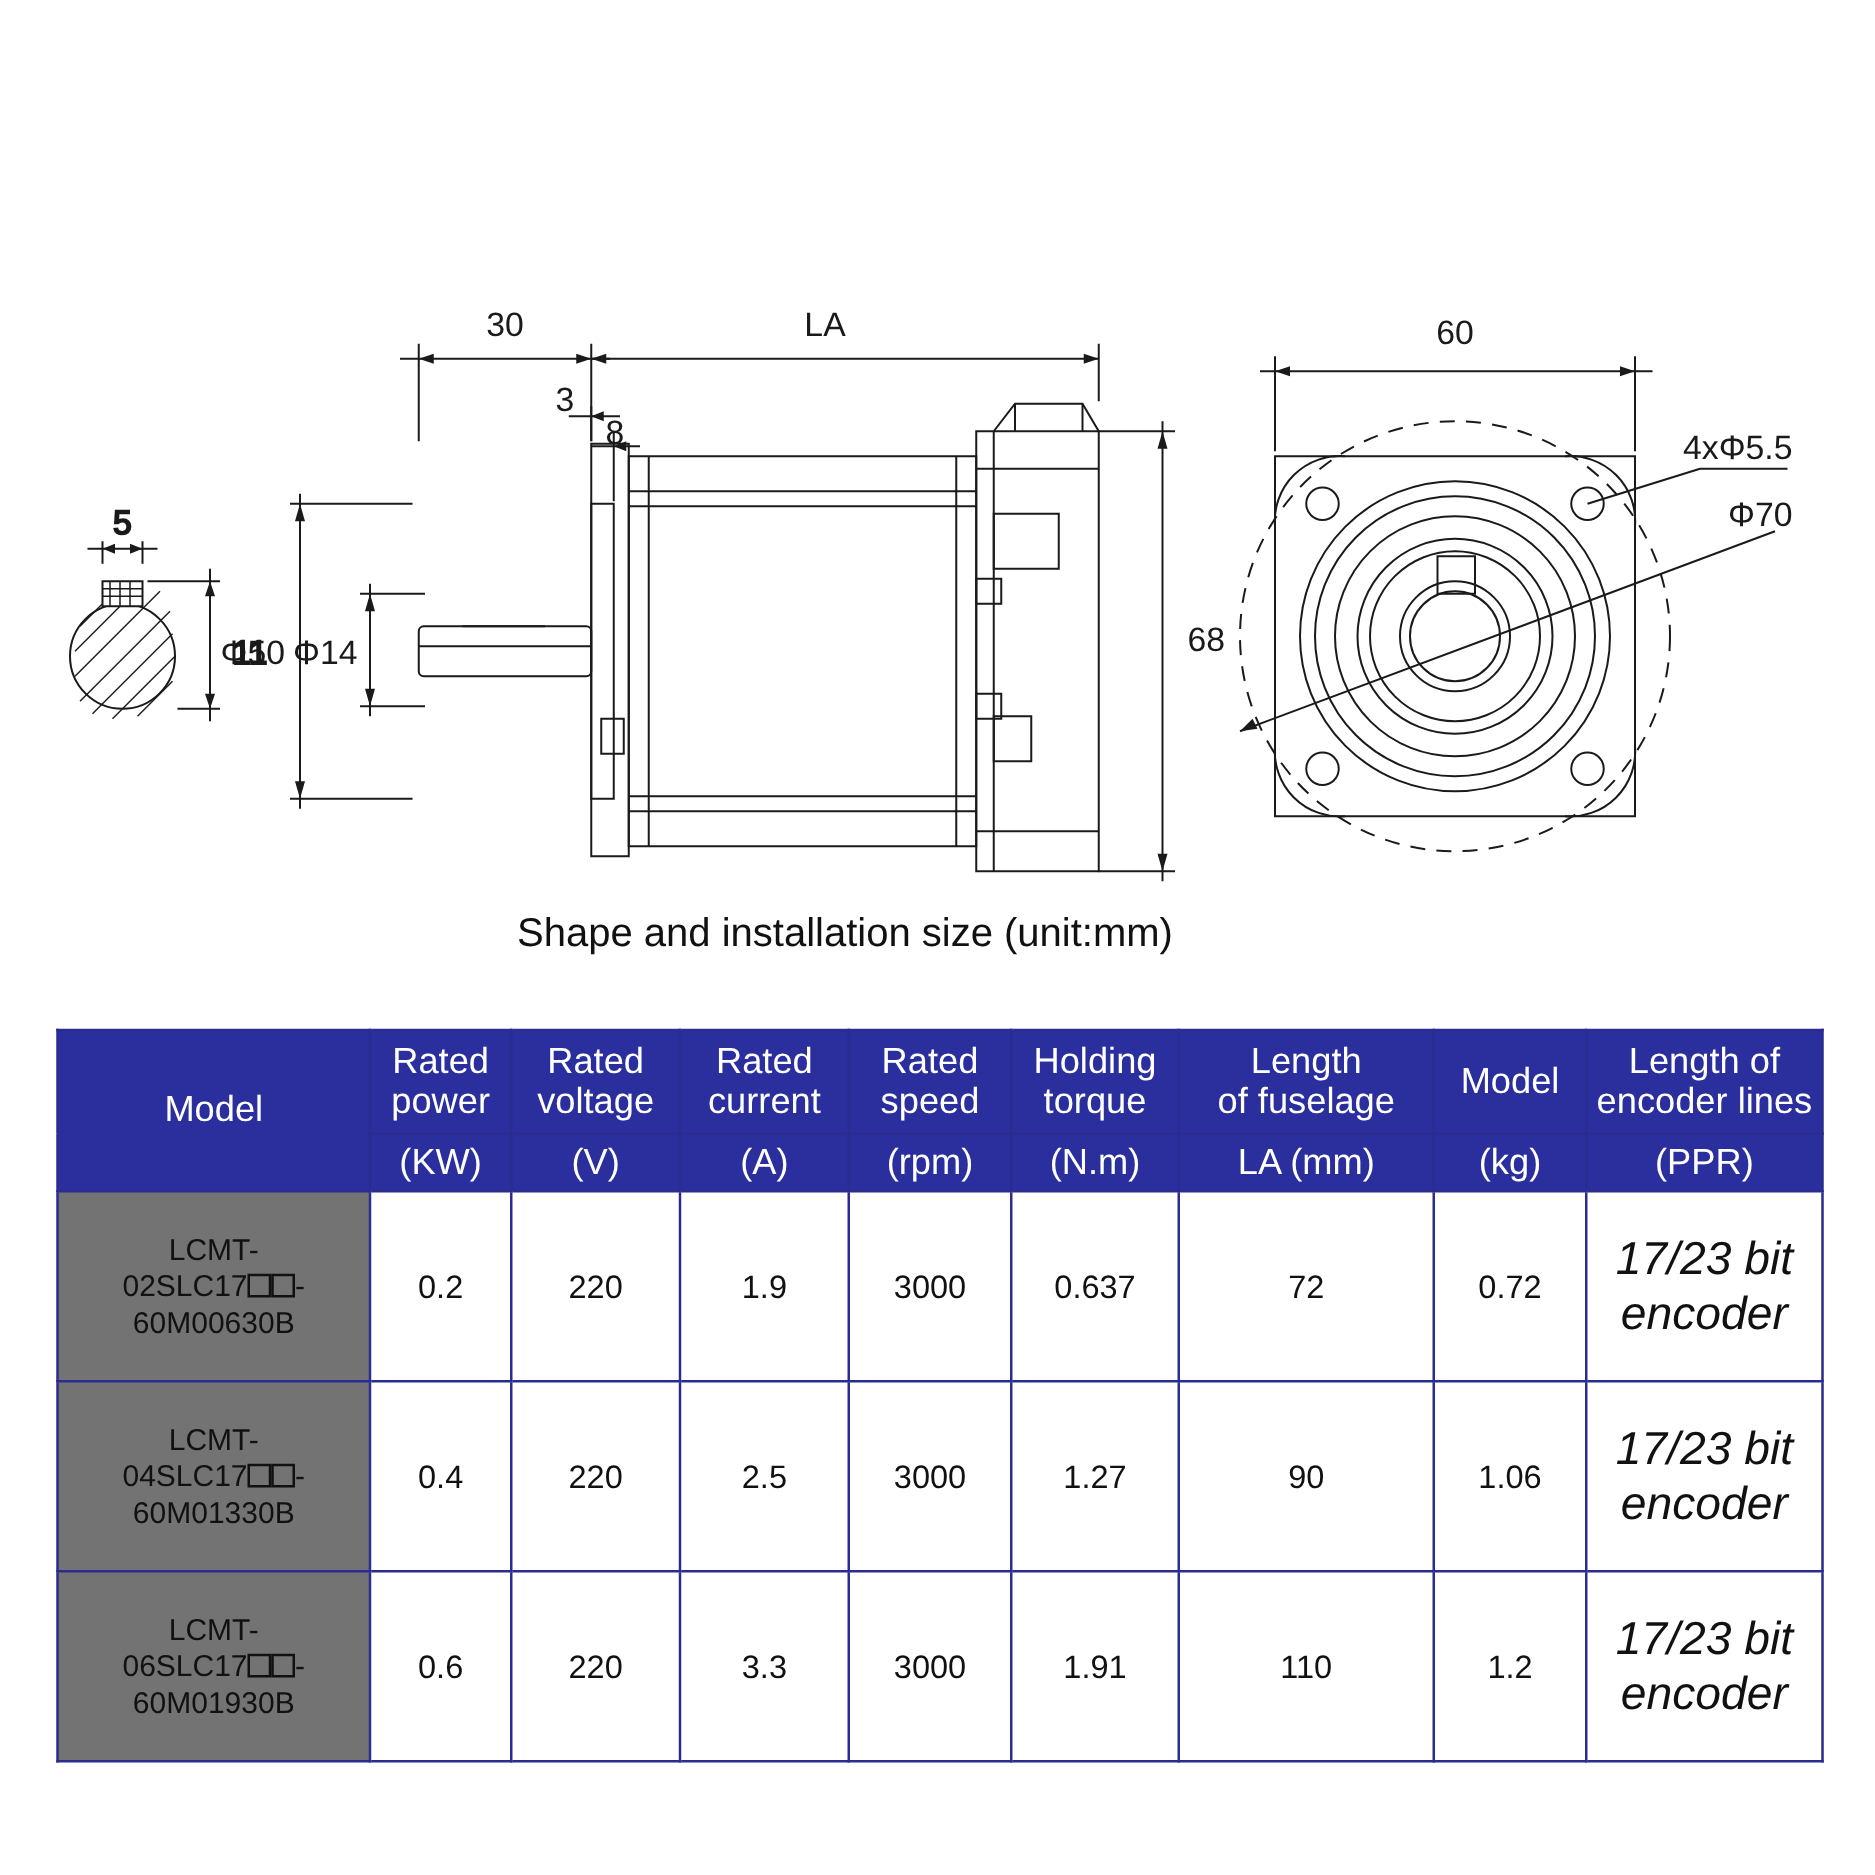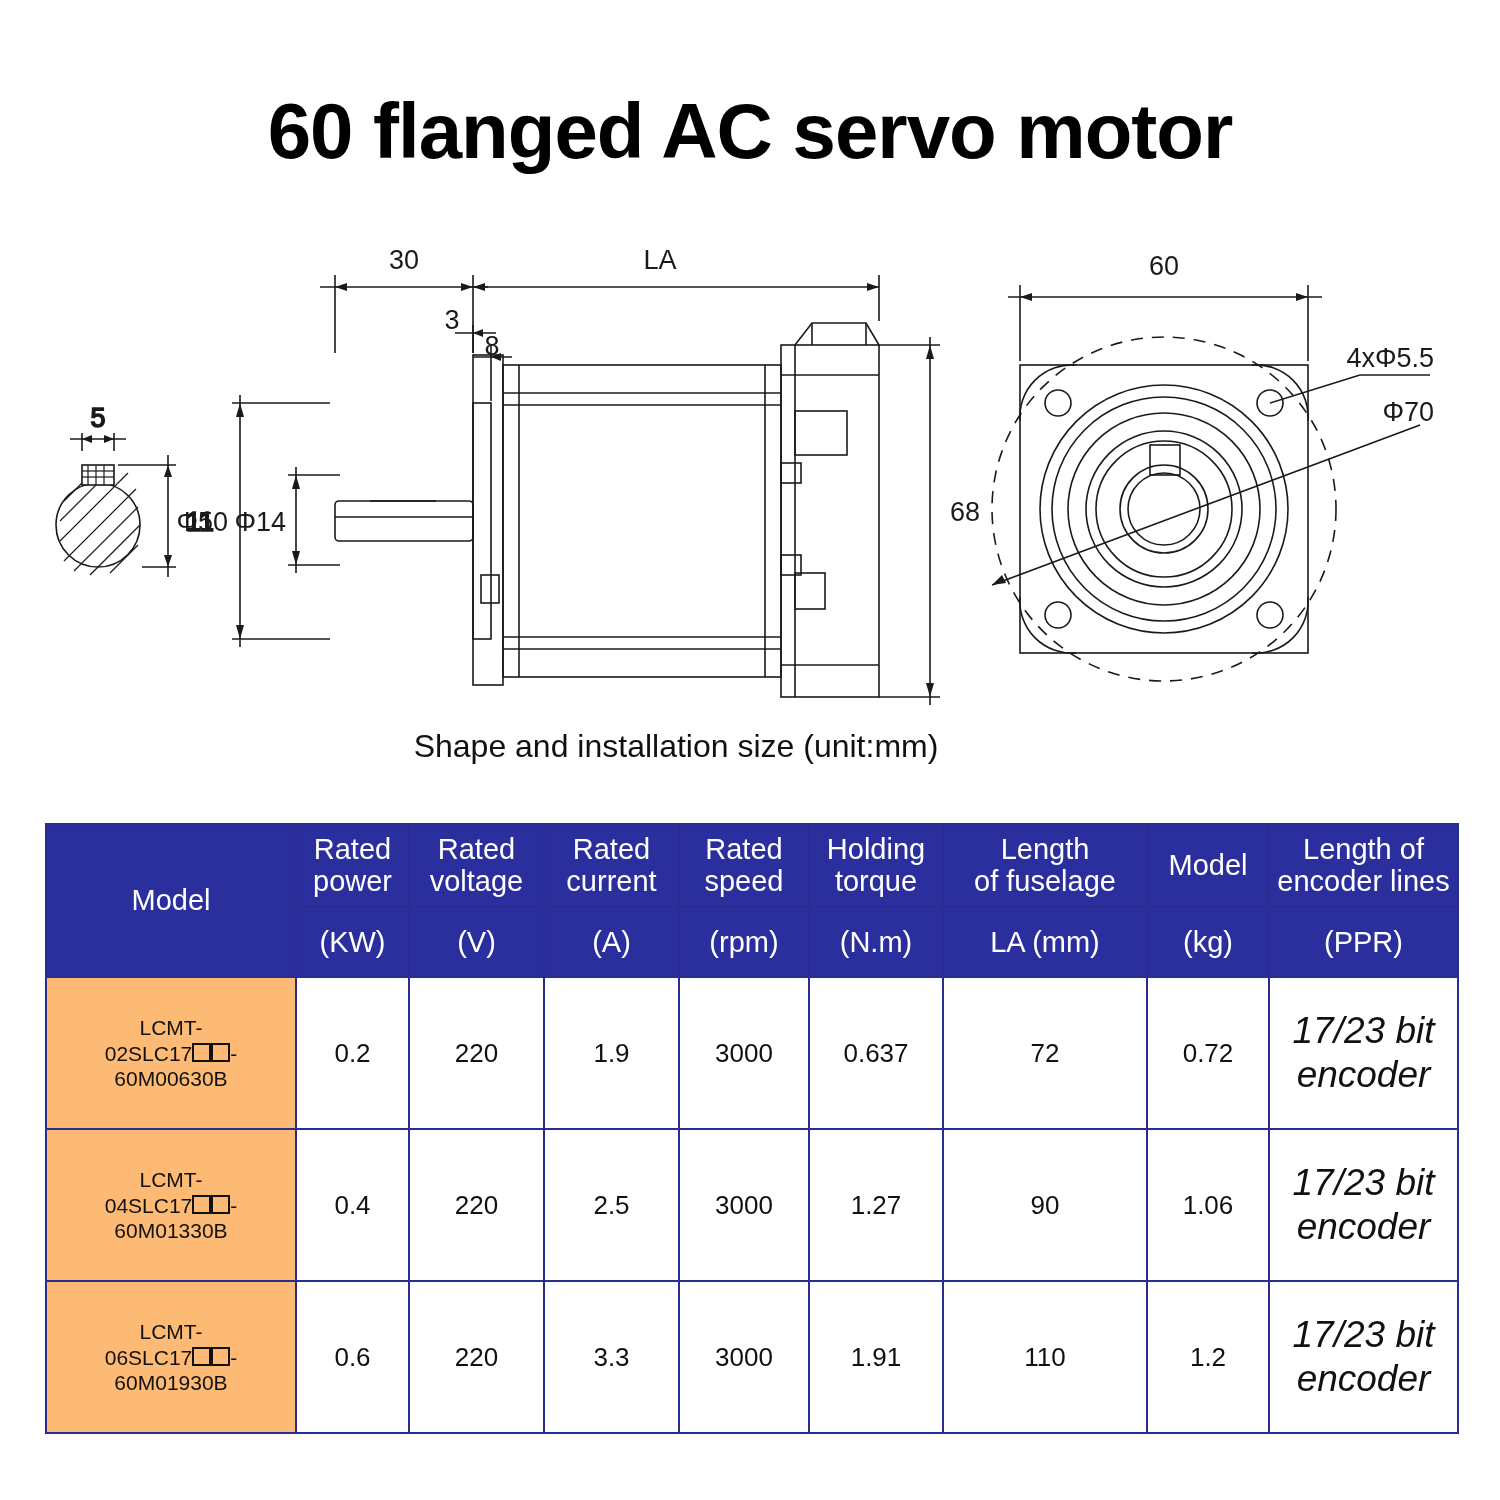--- a/index.html
+++ b/index.html
@@ -70,53 +70,52 @@
   table.spec thead th {
     background: #2b2f9e;
     color: #ffffff;
     font-weight: normal;
     font-size: 29px;
     line-height: 1.12;
     padding: 8px 2px;
   }
   table.spec thead th.unit {
     font-size: 29px;
-    padding: 18px 2px;
+    padding: 6px 2px;
   }
   table.spec tbody td {
     font-size: 26px;
     padding: 10px 4px;
     height: 152px;
     color: #111;
     background: #ffffff;
   }
   table.spec tbody td.model {
-    background: #fdba74;
-    font-size: 21px;
+    background: #737373;
+    font-size: 24px;
     line-height: 1.22;
   }
   table.spec tbody td.enc {
     font-size: 37px;
     line-height: 1.2;
     font-style: italic;
   }
   .box-glyph {
     display: inline-block;
     width: 19px; height: 19px;
     border: 2px solid #111;
     vertical-align: -1px;
     margin: 0 0px;
   }
 </style>
 </head>
 <body>
 
 <div id="page">
 
-  <div id="title">60 flanged AC servo motor</div>
 
   <div id="drawing">
     <svg width="1500" height="500" viewBox="0 0 1500 500">
       <g stroke="#1a1a1a" fill="none" stroke-width="1.6">
 
         <g>
           <circle cx="98" cy="300" r="42"></circle>
 
           <g stroke="#1a1a1a" stroke-width="1.2">
             <line x1="64" y1="276" x2="88" y2="252"></line>

